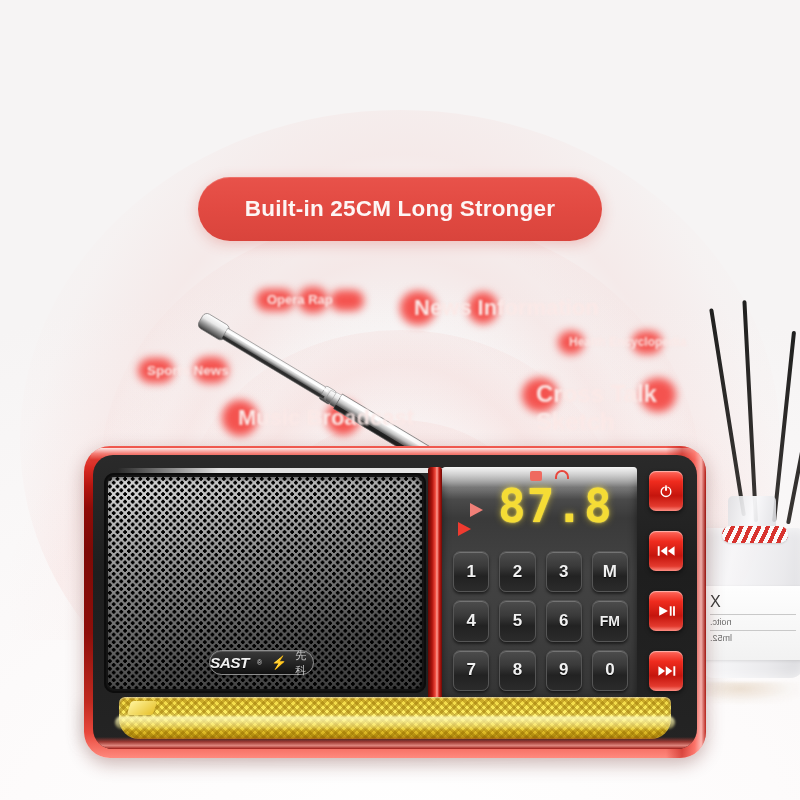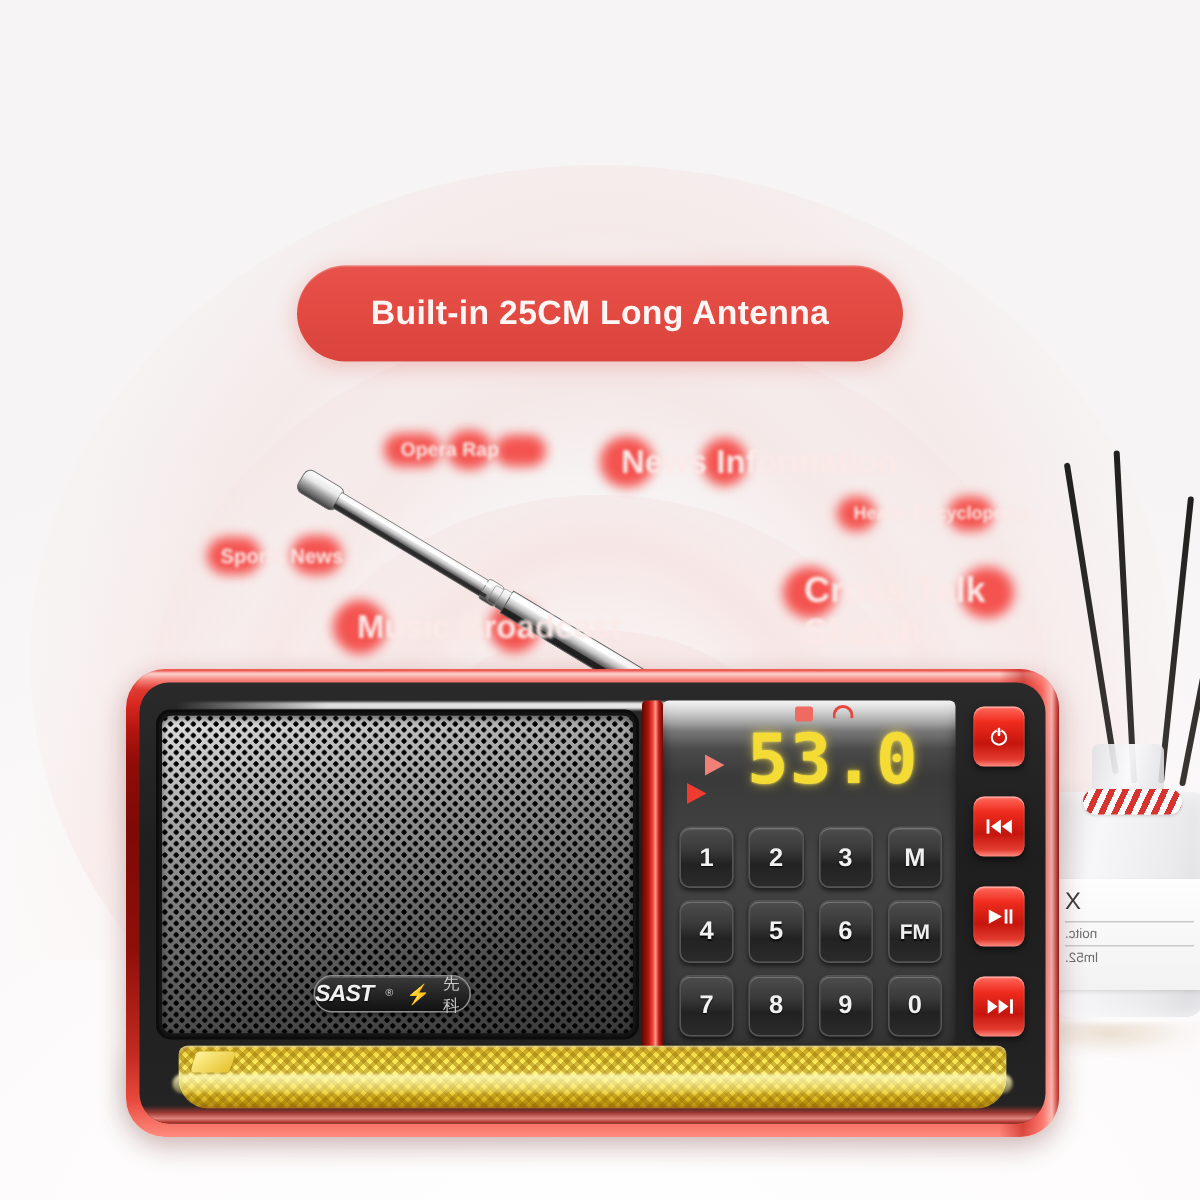--- a/index.html
+++ b/index.html
@@ -337,21 +337,21 @@
       <div class="lbl-rule"></div>
       <span>.noitc</span>
       <div class="lbl-rule"></div>
       <span>.lm52</span>
     </div>
     <div class="table-deco"></div>
   </div>
 
 
   <div class="pill">
-    <span class="pill-text">Built-in 25CM Long Antenna</span>
+    <span class="pill-text">Built-in 25CM Long Stronger</span>
   </div>
 
   <div class="tag" id="tag-opera">
     <div class="blobwrap">
       <div class="blob" style="left:0;top:2px;width:38px;height:22px;"></div>
       <div class="blob" style="left:42px;top:0;width:30px;height:26px;"></div>
       <div class="blob" style="left:74px;top:3px;width:34px;height:21px;"></div>
     </div>
     <div class="tl">Opera Rap</div>
   </div>
@@ -450,21 +450,21 @@
       </div>
 
       <div class="divider"></div>
 
       <div class="control-panel">
         <div class="screen-gloss"></div>
         <div class="ind-top1"></div>
         <div class="ind-top2"></div>
         <div class="ind i1"></div>
         <div class="ind i2"></div>
-        <div class="led">53.0</div>
+        <div class="led">87.8</div>
 
         <div class="keypad">
           <div class="key">1</div>
           <div class="key">2</div>
           <div class="key">3</div>
           <div class="key">M</div>
           <div class="key">4</div>
           <div class="key">5</div>
           <div class="key">6</div>
           <div class="key small">FM</div>

